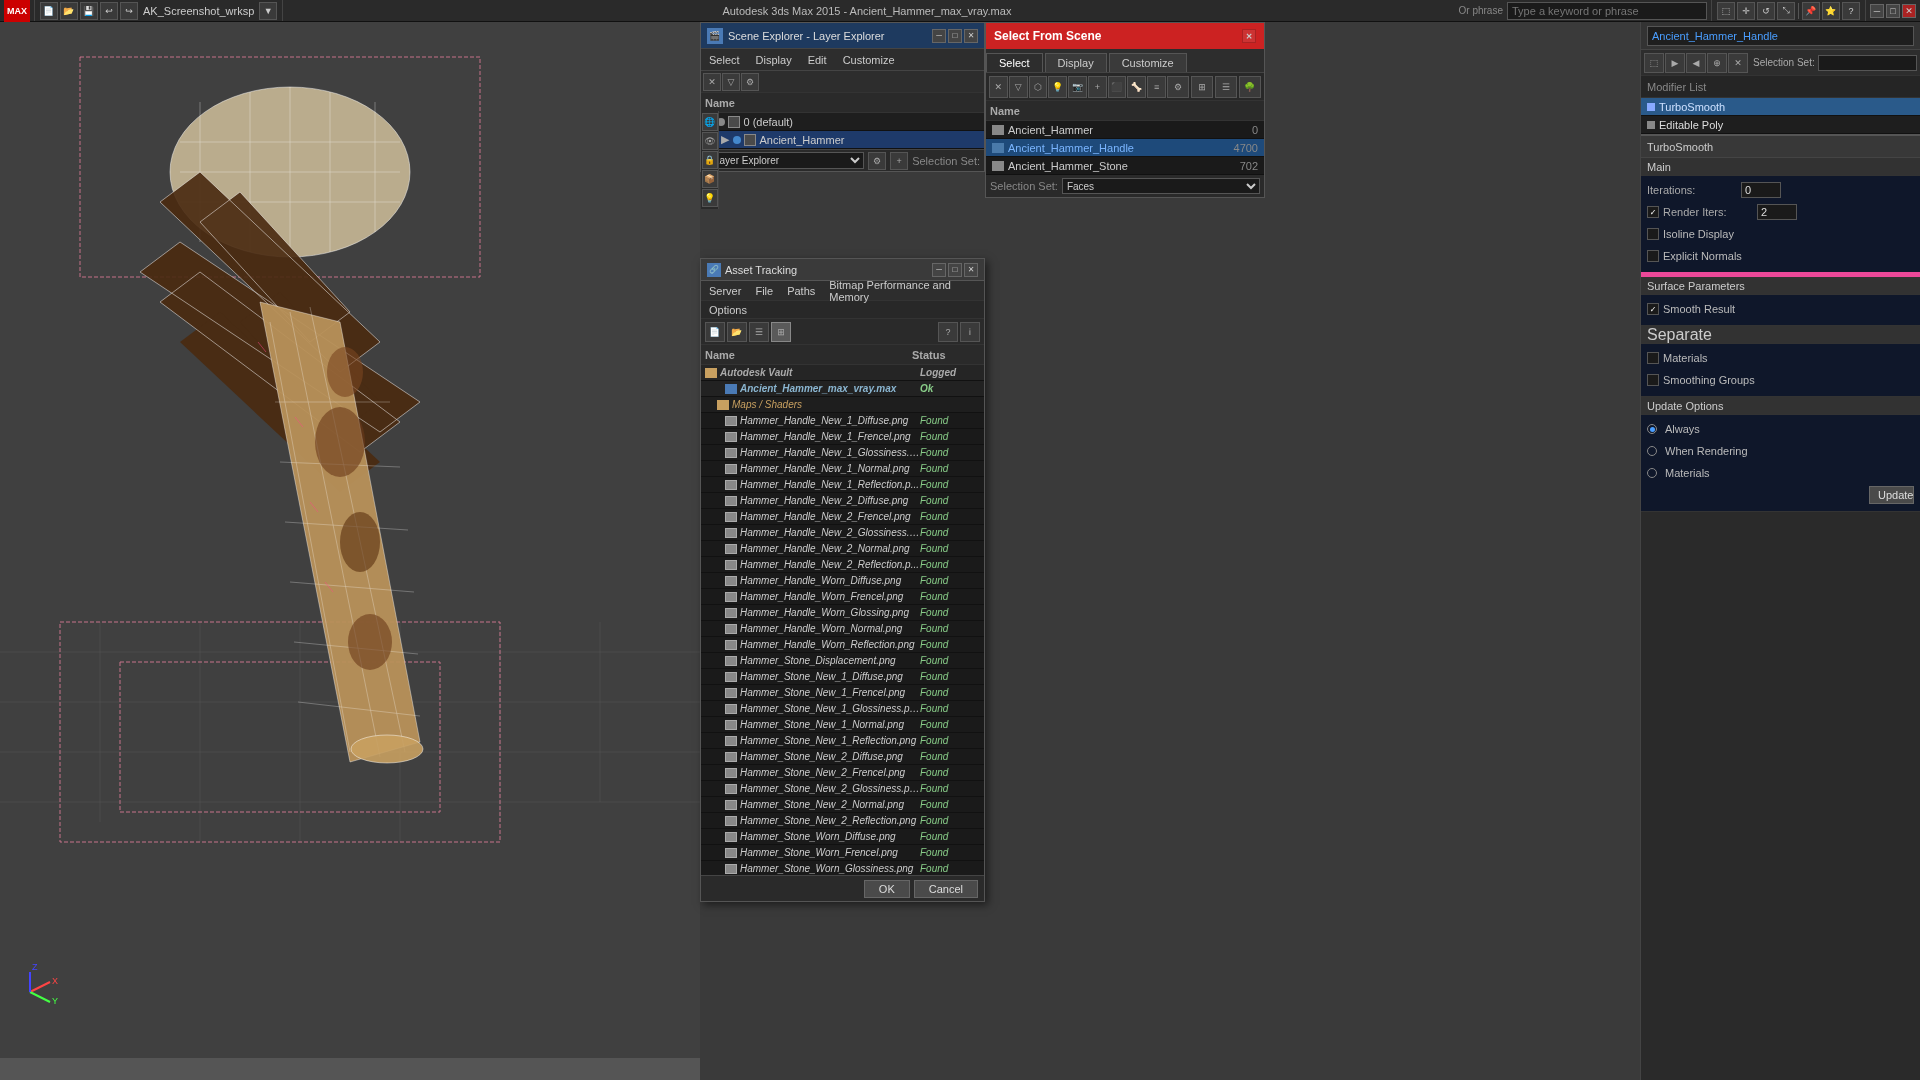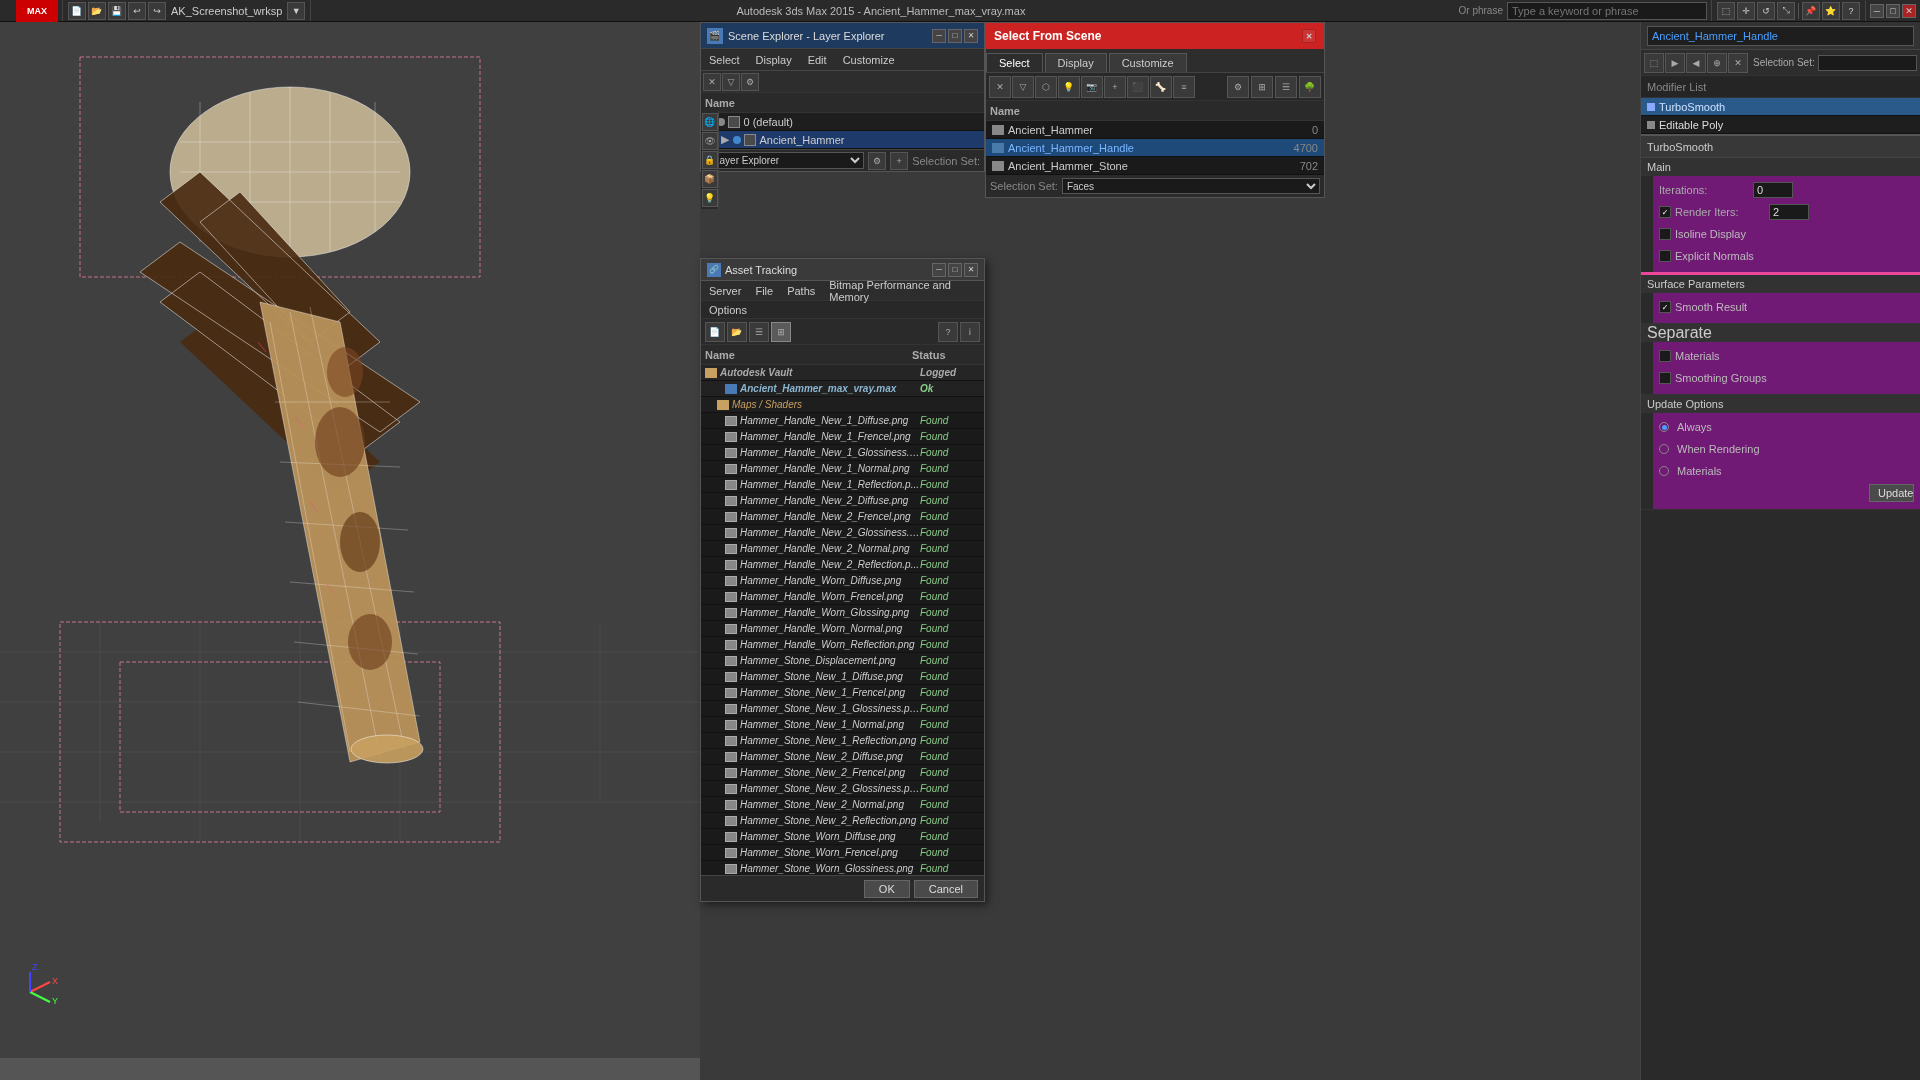--- a/index.html
+++ b/index.html
@@ -50,26 +50,25 @@
     .toolbar-label {
       color: #ccc;
       font-size: 11px;
       padding: 0 4px;
     }
     .toolbar-logo {
       background: #cc0000;
       color: white;
       font-weight: bold;
       font-size: 9px;
-      width: 42px;
+      width: 26px;
       height: 22px;
       display: flex;
       align-items: center;
       justify-content: center;
-      margin-left: 12px;
     }
     .search-bar {
       background: #1a1a1a;
       border: 1px solid #555;
       color: #aaa;
       font-size: 11px;
       padding: 1px 4px;
       width: 200px;
       height: 18px;
     }
@@ -265,21 +264,21 @@
       border-radius: 50%;
       margin-right: 3px;
       display: inline-block;
     }
 
     
     #select-scene {
       position: absolute;
       top: 22px;
       left: 985px;
-      width: 340px;
+      width: 280px;
       background: #c2410c;
       border: 1px solid #555;
       z-index: 50;
     }
     .select-panel-title {
       height: 26px;
       background: #cc2222;
       display: flex;
       align-items: center;
       padding: 0 8px;
@@ -467,22 +466,21 @@
       display: flex;
       align-items: center;
       padding: 0 6px;
       font-size: 11px;
       color: #ccc;
       cursor: pointer;
       border-bottom: 1px solid #444;
     }
     .mod-section-content {
       padding: 4px 6px;
-      background: #701a75;
-      margin-left: 12px;
+      background: #0f172a;
     }
     .mod-row {
       display: flex;
       align-items: center;
       height: 20px;
       font-size: 11px;
       color: #bbb;
       gap: 4px;
       margin-bottom: 2px;
     }
@@ -1221,21 +1219,21 @@
       <div class="mod-dot" style="background:#888;"></div>
       <span>Editable Poly</span>
     </div>
   </div>
 
   <div class="mod-section">
     <div class="mod-section-header">
       <span>TurboSmooth</span>
     </div>
 
-    <div style="background:#2a2a2a; border-bottom:3px solid #ec4899;">
+    <div style="background:#2a2a2a; border-bottom:5px solid #ec4899;">
       <div style="height:18px; background:#323232; display:flex; align-items:center; padding:0 6px; cursor:pointer; border-bottom:1px solid #333;">
         <span style="color:#ccc; font-size:11px;">Main</span>
       </div>
       <div class="mod-section-content">
         <div class="mod-row">
           <span class="mod-label">Iterations:</span>
           <input class="mod-input" type="text" value="0" style="">
         </div>
         <div class="mod-row">
           <div class="mod-checkbox">✓</div>

